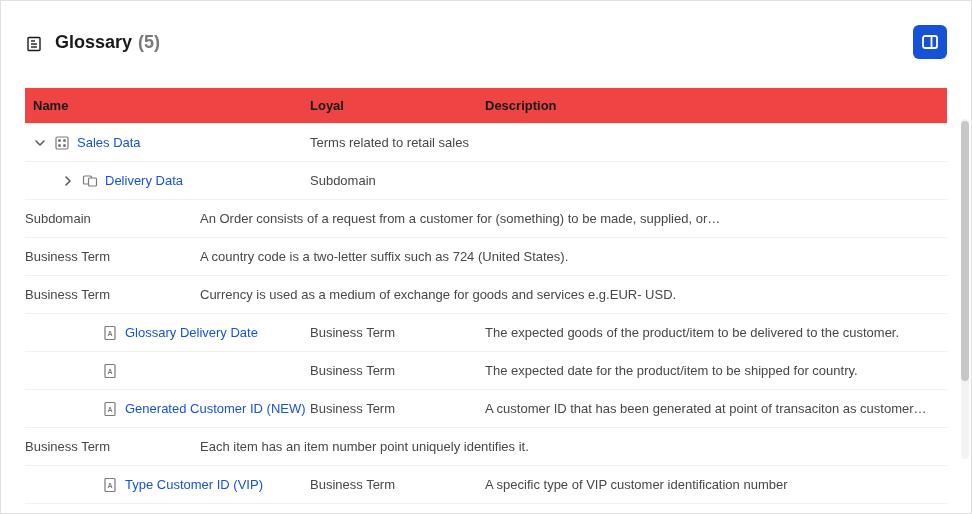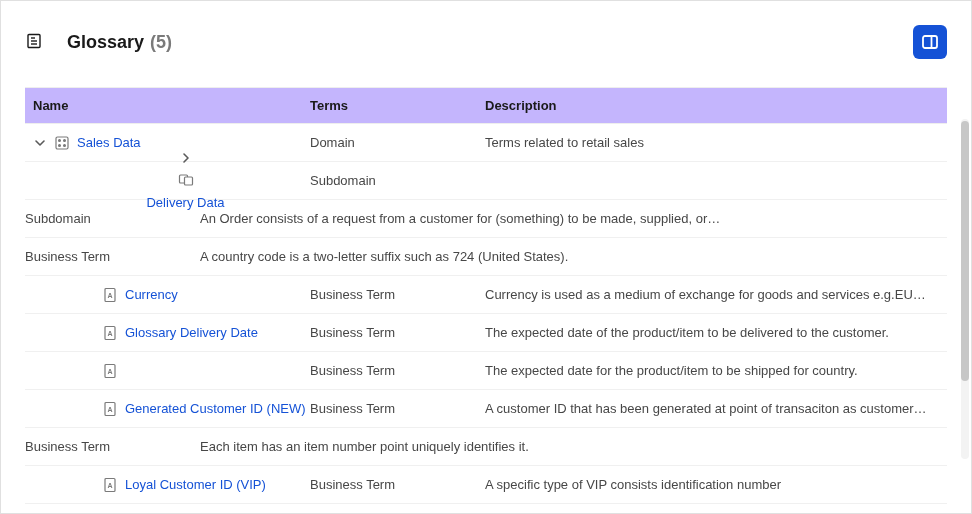--- a/index.html
+++ b/index.html
@@ -24,22 +24,22 @@
     flex-direction: column;
   }
   .header-row {
     display: flex;
     align-items: center;
     justify-content: space-between;
     margin-bottom: 28px;
   }
   .title-wrap {
     display: flex;
-    align-items: flex-start;
-    gap: 24px;
+    align-items: flex-end;
+    gap: 12px;
   }
   .glossary-icon {
     width: 18px;
     height: 18px;
     display: inline-flex;
     align-items: center;
     justify-content: center;
     color: #1a1a1a;
     flex-shrink: 0;
   }
@@ -65,21 +65,21 @@
     justify-content: center;
     color: #fff;
     cursor: pointer;
   }
   .table-header {
     display: flex;
     align-items: center;
     padding: 10px 0;
     border-top: 1px solid #eeeeee;
     border-bottom: 1px solid #eeeeee;
-    background: #c4b5fd;
+    background: #ef4444;
     font-size: 13px;
     font-weight: 600;
     color: #1a1a1a;
   }
   .col-name {
     width: 285px;
     padding-left: 8px;
     flex-shrink: 0;
   }
   .col-type {
@@ -133,21 +133,21 @@
     flex-shrink: 0;
   }
   .item-link {
     color: #1552d6;
     cursor: pointer;
     white-space: nowrap;
     overflow: hidden;
     text-overflow: ellipsis;
   }
   .indent-0 { padding-left: 8px; }
-  .indent-1 { padding-left: 36px; flex-direction: column; }
+  .indent-1 { padding-left: 36px; }
   .indent-2 { padding-left: 56px; }
   .scrollbar-track {
     position: absolute;
     right: 2px;
     top: 118px;
     width: 8px;
     height: 340px;
     background: #f3f3f3;
     border-radius: 4px;
   }
@@ -185,21 +185,21 @@
     <div class="action-btn">
       <svg width="18" height="18" viewBox="0 0 18 18" fill="none" stroke="currentColor" stroke-width="1.8">
         <rect x="2" y="3" width="14" height="12" rx="2"></rect>
         <line x1="10.5" y1="3" x2="10.5" y2="15"></line>
       </svg>
     </div>
   </div>
 
   <div class="table-header">
     <div class="col-name">Name</div>
-    <div class="col-type">Terms</div>
+    <div class="col-type">Loyal</div>
     <div class="col-desc">Description</div>
   </div>
 
   <div class="rows" id="rows-container">
       <div class="row">
         <div class="row-name-cell indent-0">
           <span class="expand-slot">
             <svg width="12" height="12" viewBox="0 0 12 12">
               <path d="M2 4 L6 8 L10 4" fill="none" stroke="currentColor" stroke-width="1.6" stroke-linecap="round" stroke-linejoin="round"></path>
             </svg>
@@ -208,21 +208,20 @@
             <svg width="16" height="16" viewBox="0 0 16 16" fill="none" stroke="currentColor" stroke-width="1.2">
               <rect x="2" y="2" width="12" height="12" rx="1.5"></rect>
               <circle cx="5.5" cy="5.5" r="0.9" fill="currentColor"></circle>
               <circle cx="10.5" cy="5.5" r="0.9" fill="currentColor"></circle>
               <circle cx="5.5" cy="10.5" r="0.9" fill="currentColor"></circle>
               <circle cx="10.5" cy="10.5" r="0.9" fill="currentColor"></circle>
             </svg>
           </span>
           <span class="item-link">Sales Data</span>
         </div>
-        <div class="col-type">Domain</div>
         <div class="col-desc">Terms related to retail sales</div>
       </div>
       <div class="row">
         <div class="row-name-cell indent-1">
           <span class="expand-slot">
             <svg width="12" height="12" viewBox="0 0 12 12">
               <path d="M4 2 L8 6 L4 10" fill="none" stroke="currentColor" stroke-width="1.6" stroke-linecap="round" stroke-linejoin="round"></path>
             </svg>
           </span>
           <span class="item-icon">
@@ -237,91 +236,81 @@
       </div>
       <div class="row">
         <div class="col-type">Subdomain</div>
         <div class="col-desc">An Order consists of a request from a customer for (something) to be made, supplied, or…</div>
       </div>
       <div class="row">
         <div class="col-type">Business Term</div>
         <div class="col-desc">A country code is a two-letter suffix such as 724 (United States).</div>
       </div>
       <div class="row">
+        <div class="col-type">Business Term</div>
+        <div class="col-desc">Currency is used as a medium of exchange for goods and services e.g.EUR- USD.</div>
+      </div>
+      <div class="row">
         <div class="row-name-cell indent-2">
           <span class="expand-slot"></span>
           <span class="item-icon">
             <svg width="16" height="16" viewBox="0 0 16 16" fill="none" stroke="currentColor" stroke-width="1.2">
               <rect x="3" y="1.5" width="10" height="13" rx="1"></rect>
               <text x="8" y="11" font-size="7" font-family="Arial" text-anchor="middle" fill="currentColor" stroke="none" font-weight="bold">A</text>
             </svg>
           </span>
-          <span class="item-link">Currency</span>
-        </div>
-        <div class="col-type">Business Term</div>
-        <div class="col-desc">Currency is used as a medium of exchange for goods and services e.g.EUR- USD.</div>
+          <span class="item-link">Glossary Delivery Date</span>
+        </div>
+        <div class="col-type">Business Term</div>
+        <div class="col-desc">The expected goods of the product/item to be delivered to the customer.</div>
       </div>
       <div class="row">
         <div class="row-name-cell indent-2">
           <span class="expand-slot"></span>
           <span class="item-icon">
             <svg width="16" height="16" viewBox="0 0 16 16" fill="none" stroke="currentColor" stroke-width="1.2">
               <rect x="3" y="1.5" width="10" height="13" rx="1"></rect>
               <text x="8" y="11" font-size="7" font-family="Arial" text-anchor="middle" fill="currentColor" stroke="none" font-weight="bold">A</text>
             </svg>
           </span>
-          <span class="item-link">Glossary Delivery Date</span>
-        </div>
-        <div class="col-type">Business Term</div>
-        <div class="col-desc">The expected date of the product/item to be delivered to the customer.</div>
+        </div>
+        <div class="col-type">Business Term</div>
+        <div class="col-desc">The expected date for the product/item to be shipped for country.</div>
       </div>
       <div class="row">
         <div class="row-name-cell indent-2">
           <span class="expand-slot"></span>
           <span class="item-icon">
             <svg width="16" height="16" viewBox="0 0 16 16" fill="none" stroke="currentColor" stroke-width="1.2">
               <rect x="3" y="1.5" width="10" height="13" rx="1"></rect>
               <text x="8" y="11" font-size="7" font-family="Arial" text-anchor="middle" fill="currentColor" stroke="none" font-weight="bold">A</text>
             </svg>
           </span>
-        </div>
-        <div class="col-type">Business Term</div>
-        <div class="col-desc">The expected date for the product/item to be shipped for country.</div>
+          <span class="item-link">Generated Customer ID (NEW)</span>
+        </div>
+        <div class="col-type">Business Term</div>
+        <div class="col-desc">A customer ID that has been generated at point of transaciton as customer has no existi…</div>
+      </div>
+      <div class="row">
+        <div class="col-type">Business Term</div>
+        <div class="col-desc">Each item has an item number point uniquely identifies it.</div>
       </div>
       <div class="row">
         <div class="row-name-cell indent-2">
           <span class="expand-slot"></span>
           <span class="item-icon">
             <svg width="16" height="16" viewBox="0 0 16 16" fill="none" stroke="currentColor" stroke-width="1.2">
               <rect x="3" y="1.5" width="10" height="13" rx="1"></rect>
               <text x="8" y="11" font-size="7" font-family="Arial" text-anchor="middle" fill="currentColor" stroke="none" font-weight="bold">A</text>
             </svg>
           </span>
-          <span class="item-link">Generated Customer ID (NEW)</span>
-        </div>
-        <div class="col-type">Business Term</div>
-        <div class="col-desc">A customer ID that has been generated at point of transaciton as customer has no existi…</div>
-      </div>
-      <div class="row">
-        <div class="col-type">Business Term</div>
-        <div class="col-desc">Each item has an item number point uniquely identifies it.</div>
-      </div>
-      <div class="row">
-        <div class="row-name-cell indent-2">
-          <span class="expand-slot"></span>
-          <span class="item-icon">
-            <svg width="16" height="16" viewBox="0 0 16 16" fill="none" stroke="currentColor" stroke-width="1.2">
-              <rect x="3" y="1.5" width="10" height="13" rx="1"></rect>
-              <text x="8" y="11" font-size="7" font-family="Arial" text-anchor="middle" fill="currentColor" stroke="none" font-weight="bold">A</text>
-            </svg>
-          </span>
-          <span class="item-link">Loyal Customer ID (VIP)</span>
-        </div>
-        <div class="col-type">Business Term</div>
-        <div class="col-desc">A specific type of VIP consists identification number</div>
+          <span class="item-link">Type Customer ID (VIP)</span>
+        </div>
+        <div class="col-type">Business Term</div>
+        <div class="col-desc">A specific type of VIP customer identification number</div>
       </div>
     </div>
 
 </div>
 
 <div class="scrollbar-track">
   <div class="scrollbar-thumb"></div>
 </div>
 
 </body></html>

